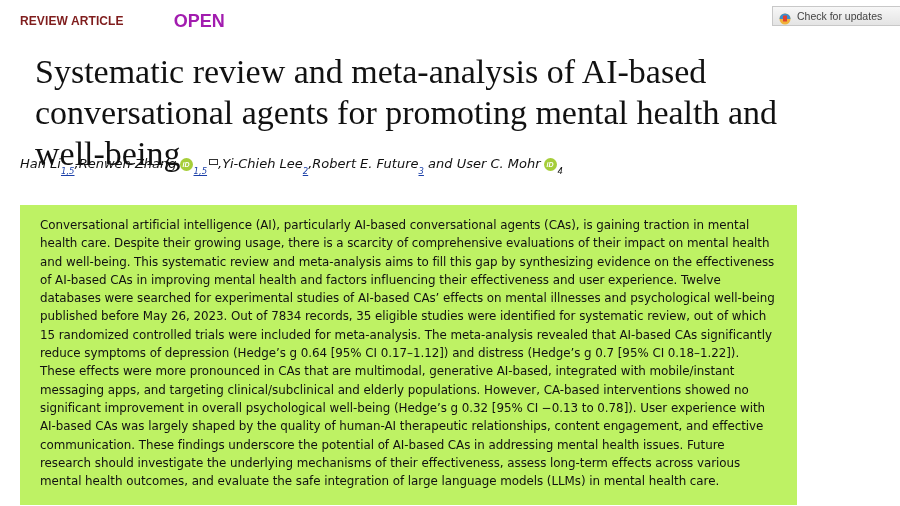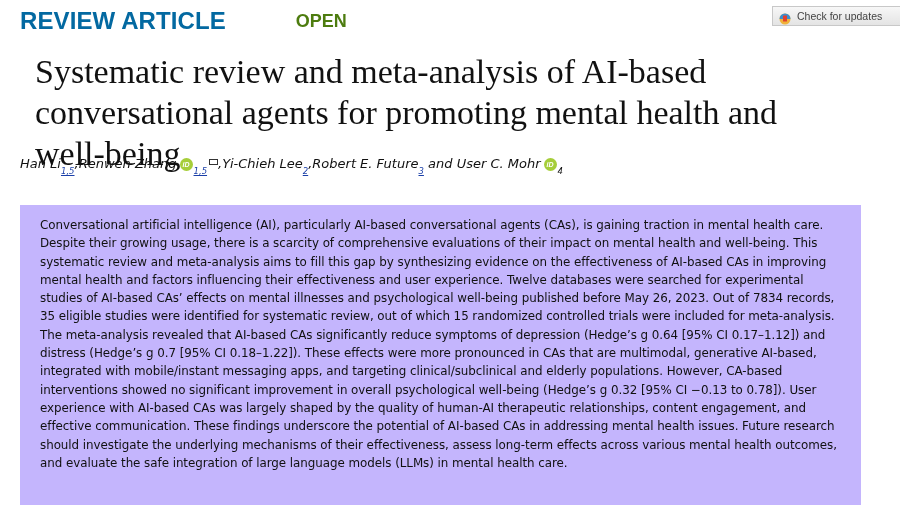--- a/index.html
+++ b/index.html
@@ -1,29 +1,29 @@
 <!DOCTYPE html>
 <html><head>
 <meta charset="utf-8">
 <style>
   html, body { margin:0; padding:0; background:#ffffff; }
   body { width:900px; height:506px; position:relative; overflow:hidden; font-family:"DejaVu Sans", sans-serif; color:#111; }
   .header { position:absolute; left:20px; top:9px; height:24px; display:flex; align-items:center; }
-  .article-type { font-family:"Liberation Sans", sans-serif; font-weight:bold; font-size:24px; color:#0369a1; letter-spacing:0.1px; }
-  .open-label { font-family:"Liberation Sans", sans-serif; font-weight:bold; font-size:18px; color:#4d7c0f; margin-left:70px; }
+  .article-type { font-family:"Liberation Sans", sans-serif; font-weight:bold; font-size:12px; color:#7f1d1d; letter-spacing:0.1px; }
+  .open-label { font-family:"Liberation Sans", sans-serif; font-weight:bold; font-size:18px; color:#a21caf; margin-left:50px; }
   .check-updates { position:absolute; left:772px; top:6px; width:139px; height:20px; border:1px solid #c8c8c8; background:linear-gradient(#f7f7f7,#e4e4e4); box-sizing:border-box; display:flex; align-items:center; padding-left:6px; cursor:pointer; }
   .check-updates .cu-icon { width:12px; height:12px; position:relative; margin-right:6px; }
   .check-updates .cu-text { font-family:"Liberation Sans", sans-serif; font-size:10.5px; color:#444; }
   .title { position:absolute; left:20px; top:36px; width:760px; font-family:"Liberation Serif", serif; font-size:34px; line-height:41px; color:#111; margin:15px; font-weight:normal; }
   .authors { position:absolute; left:20px; top:156px; font-family:"DejaVu Sans", sans-serif; font-size:13px; color:#111; white-space:nowrap; display:flex; align-items:flex-end;font-style:italic; }
   .authors sup { font-size:8.5px; color:#1a3fa8; text-decoration:underline; vertical-align:super; line-height:0; }
   .authors sup.plain { text-decoration:none; color:#111; }
   .orcid { display:inline-block; width:13px; height:13px; border-radius:50%; background:#a6ce39; color:#fff; font-size:7px; font-weight:bold; line-height:13px; text-align:center; margin:0 1px 0 3px; font-family:"Liberation Sans", sans-serif; }
   .mail { display:inline-block; width:9px; height:6px; border:1px solid #333; margin-left:2px; position:relative; top:-6px; box-sizing:border-box; }
-  .abstract-box { position:absolute; left:20px; top:205px; width:841px; height:300px; background:#c4b5fd; box-sizing:border-box; padding:11px 22px 0 20px; }
+  .abstract-box { position:absolute; left:20px; top:205px; width:777px; height:300px; background:#bef264; box-sizing:border-box; padding:11px 22px 0 20px; }
   .abstract-text { font-family:"DejaVu Sans", sans-serif; font-size:11.9px; line-height:18.3px; color:#111; margin:0; letter-spacing:-0.05px; }
 </style>
 </head>
 <body>
 
 <div class="header">
   <span class="article-type">REVIEW ARTICLE</span>
   <span class="open-label">OPEN</span>
 </div>
 

